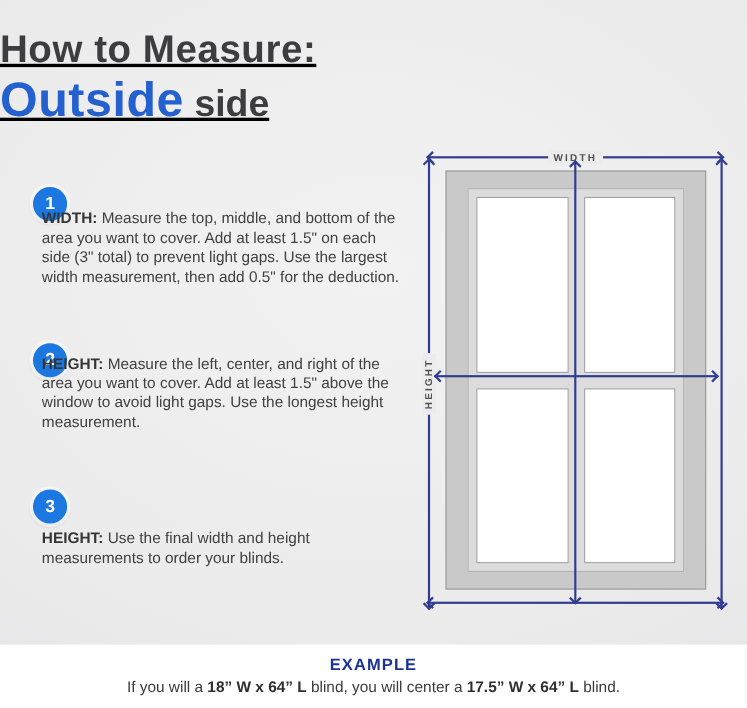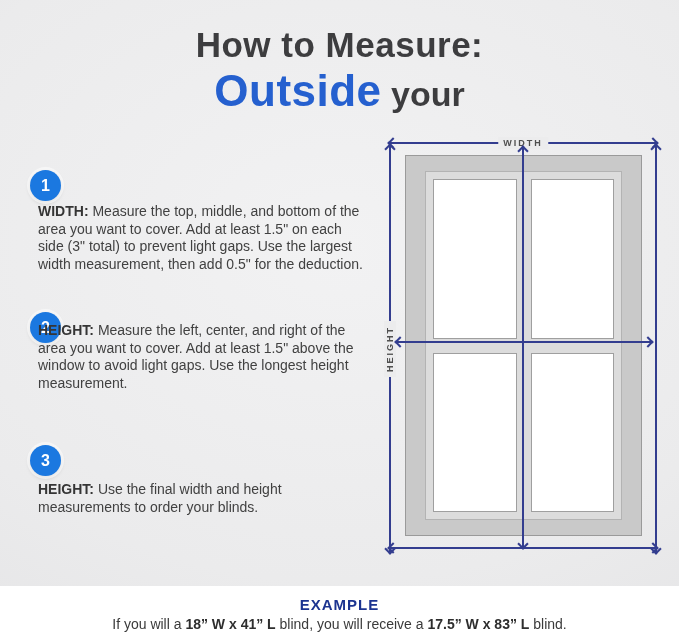--- a/index.html
+++ b/index.html
@@ -4,21 +4,21 @@
 <style>
   html,body{margin:0;padding:0;}
   .canvas{
     position:relative;
     width:679px;height:644px;
     overflow:hidden;
     font-family:"Liberation Sans", sans-serif;
     background:radial-gradient(120% 95% at 50% 38%, #f2f2f3 0%, #ebebec 55%, #e0e0e2 100%);
   }
   
-  .title{position:absolute;top:26px;left:0;width:100%;text-align:center;line-height:1.08;}
+  .title{position:absolute;top:26px;left:0;width:100%;text-align:left;line-height:1.08;text-decoration:underline;}
   .title-line1{font-size:35px;font-weight:700;color:#3d3d3f;letter-spacing:0.5px;}
   .title-line2{margin-top:3px;font-size:34px;font-weight:700;color:#3d3d3f;}
   .title-accent{font-size:44px;font-weight:800;color:#2560cf;letter-spacing:0.5px;margin-top:23px;}
   
   .badge{
     position:absolute;left:30px;width:31px;height:31px;border-radius:50%;
     background:#1b78e0;color:#ffffff;font-size:16px;font-weight:700;
     display:flex;align-items:center;justify-content:center;
     box-shadow:0 0 0 3px rgba(255,255,255,0.55), 0 2px 5px rgba(0,0,0,0.18);
   }
@@ -74,25 +74,25 @@
   .example-sentence{margin-top:3px;font-size:14px;color:#3a3a3a;}
   .example-sentence b{color:#2e2e2e;font-weight:700;}
 </style>
 </head>
 <body>
 
 <div class="canvas">
 
   <div class="title">
     <div class="title-line1">How to Measure:</div>
-    <div class="title-line2"><span class="title-accent">Outside</span><span> your</span></div>
+    <div class="title-line2"><span class="title-accent">Outside</span><span> side</span></div>
   </div>
 
   <div class="badge" style="top:170px;">1</div>
-  <p class="step-text" style="top:203px;"><b>WIDTH:</b><span> Measure the top, middle, and bottom of the area you want to cover. Add at least 1.5" on each side (3" total) to prevent light gaps. Use the largest width measurement, then add 0.5" for the deduction.</span></p>
+  <p class="step-text" style="top:190px;"><b>WIDTH:</b><span> Measure the top, middle, and bottom of the area you want to cover. Add at least 1.5" on each side (3" total) to prevent light gaps. Use the largest width measurement, then add 0.5" for the deduction.</span></p>
 
   <div class="badge" style="top:312px;">2</div>
   <p class="step-text" style="top:322px;"><b>HEIGHT:</b><span> Measure the left, center, and right of the area you want to cover. Add at least 1.5" above the window to avoid light gaps. Use the longest height measurement.</span></p>
 
   <div class="badge" style="top:445px;">3</div>
   <p class="step-text" style="top:481px;"><b>HEIGHT:</b><span> Use the final width and height measurements to order your blinds.</span></p>
 
   <div class="win-outer">
     <div class="win-inner"></div>
     <div class="panes">
@@ -136,16 +136,16 @@
   </div>
 
   <div id="arrow-mid-h" class="arrow arrow-h">
     <div class="line"></div>
     <span class="head head-left"></span>
     <span class="head head-right"></span>
   </div>
 
   <div class="example-band">
     <div class="example-heading">EXAMPLE</div>
-    <div class="example-sentence"><span>If you will a </span><b>18” W x 41” L</b><span> blind, you will receive a </span><b>17.5” W x 83” L</b><span> blind.</span></div>
+    <div class="example-sentence"><span>If you will a </span><b>18” W x 64” L</b><span> blind, you will center a </span><b>17.5” W x 64” L</b><span> blind.</span></div>
   </div>
 
 </div>
 
 </body></html>

